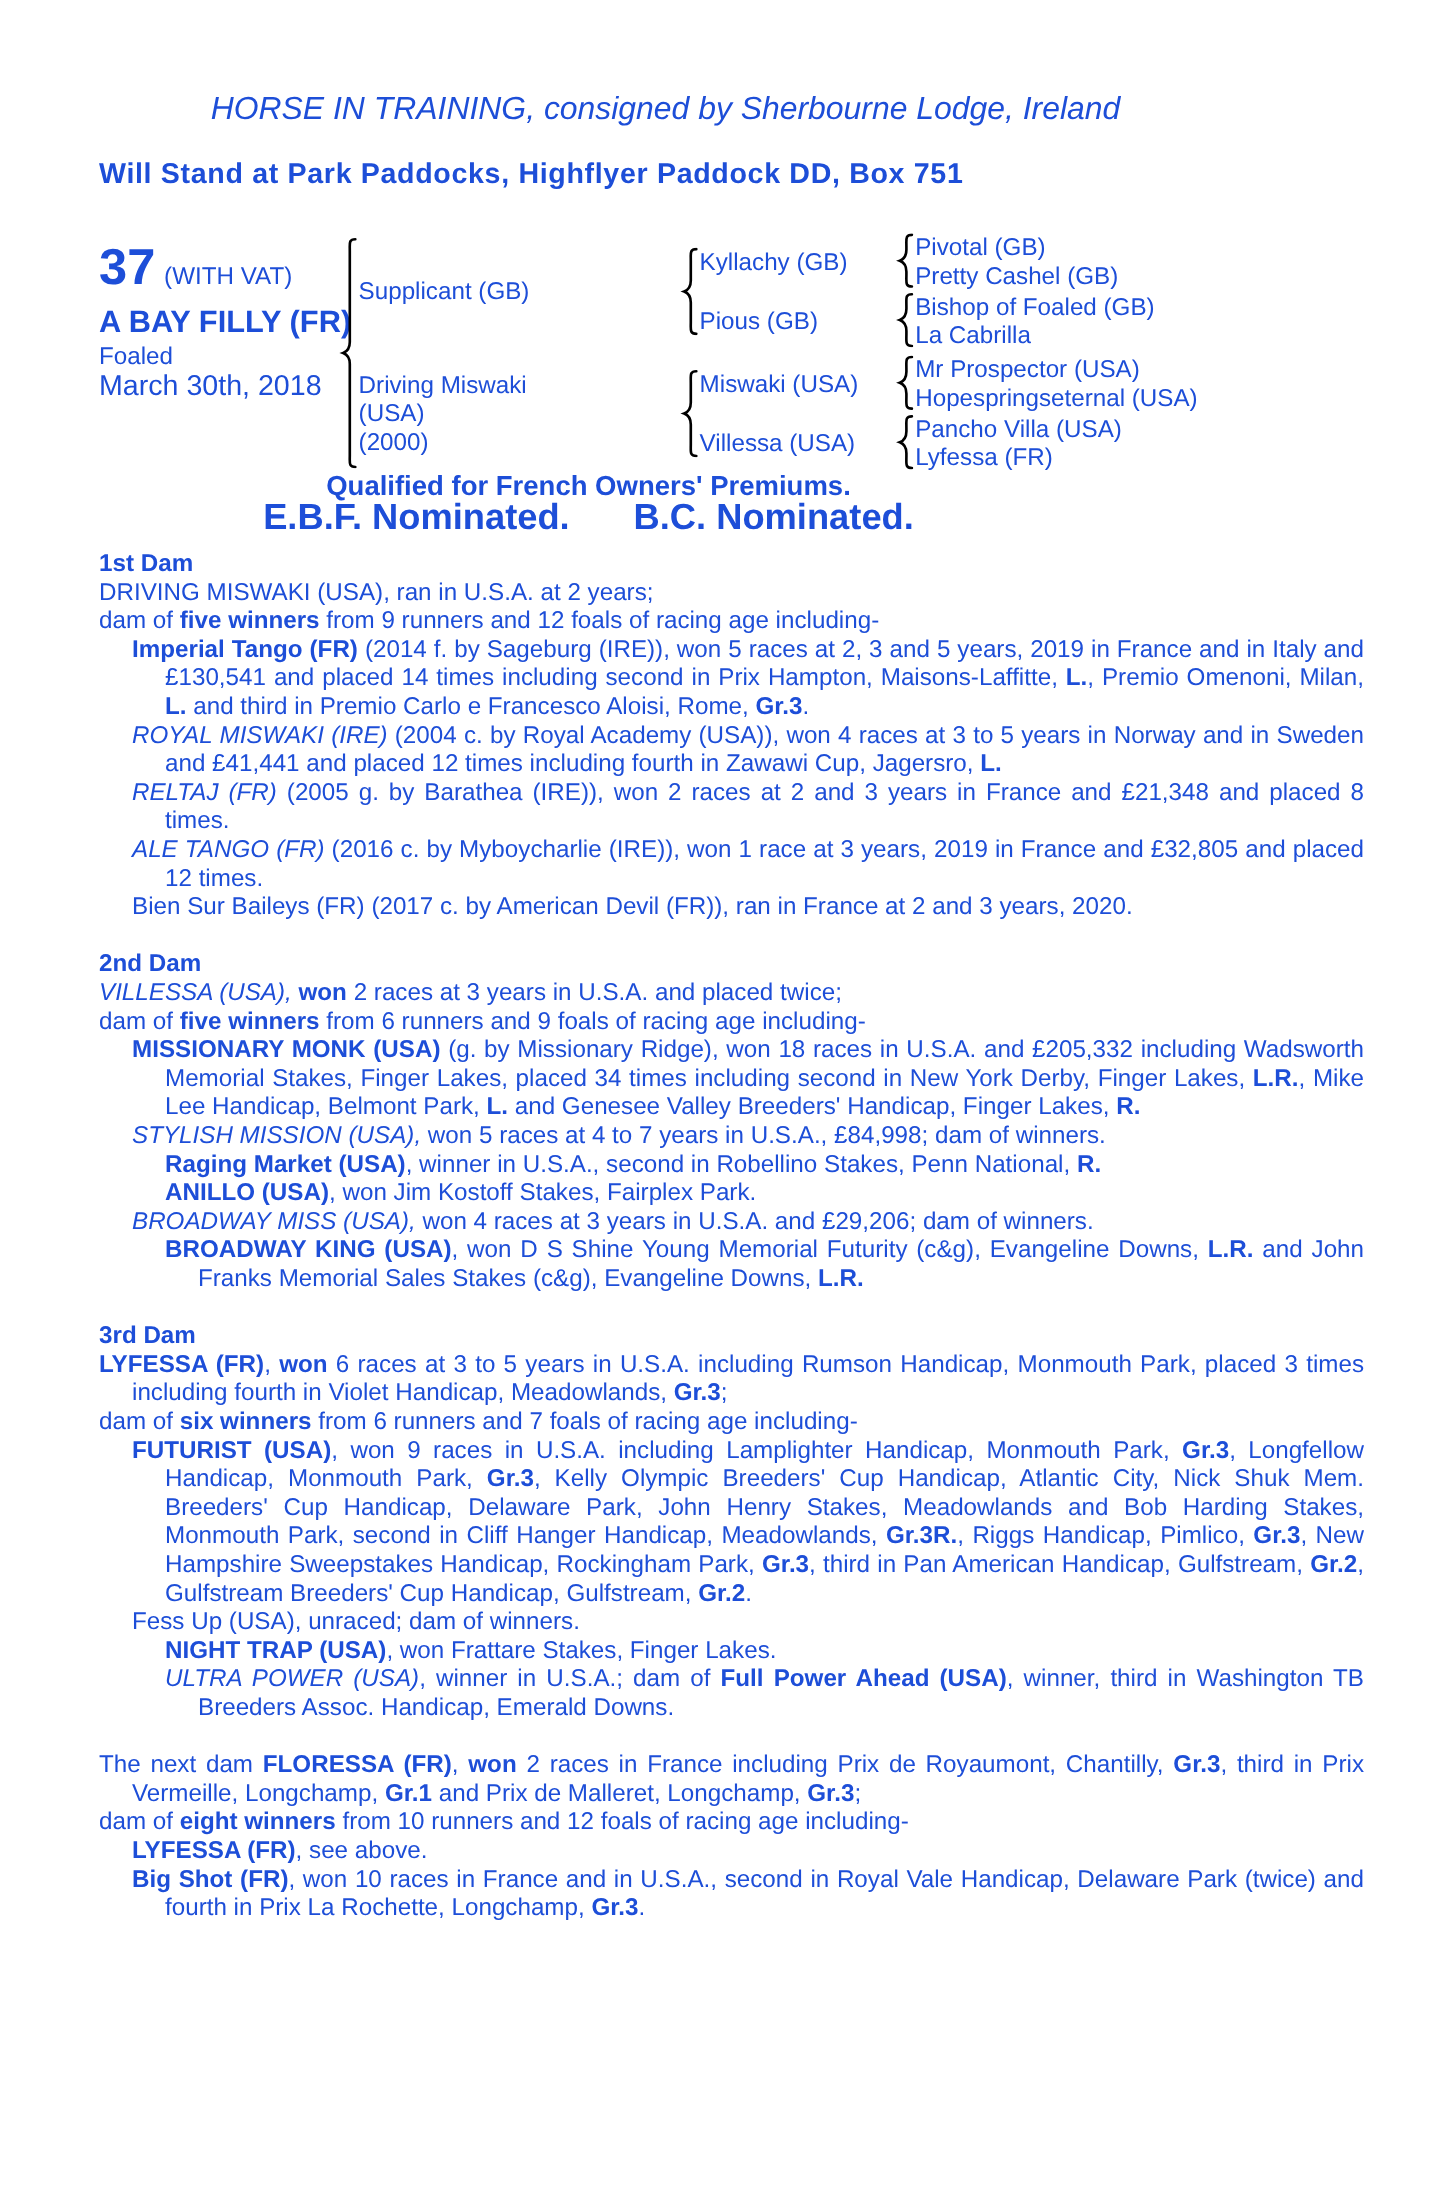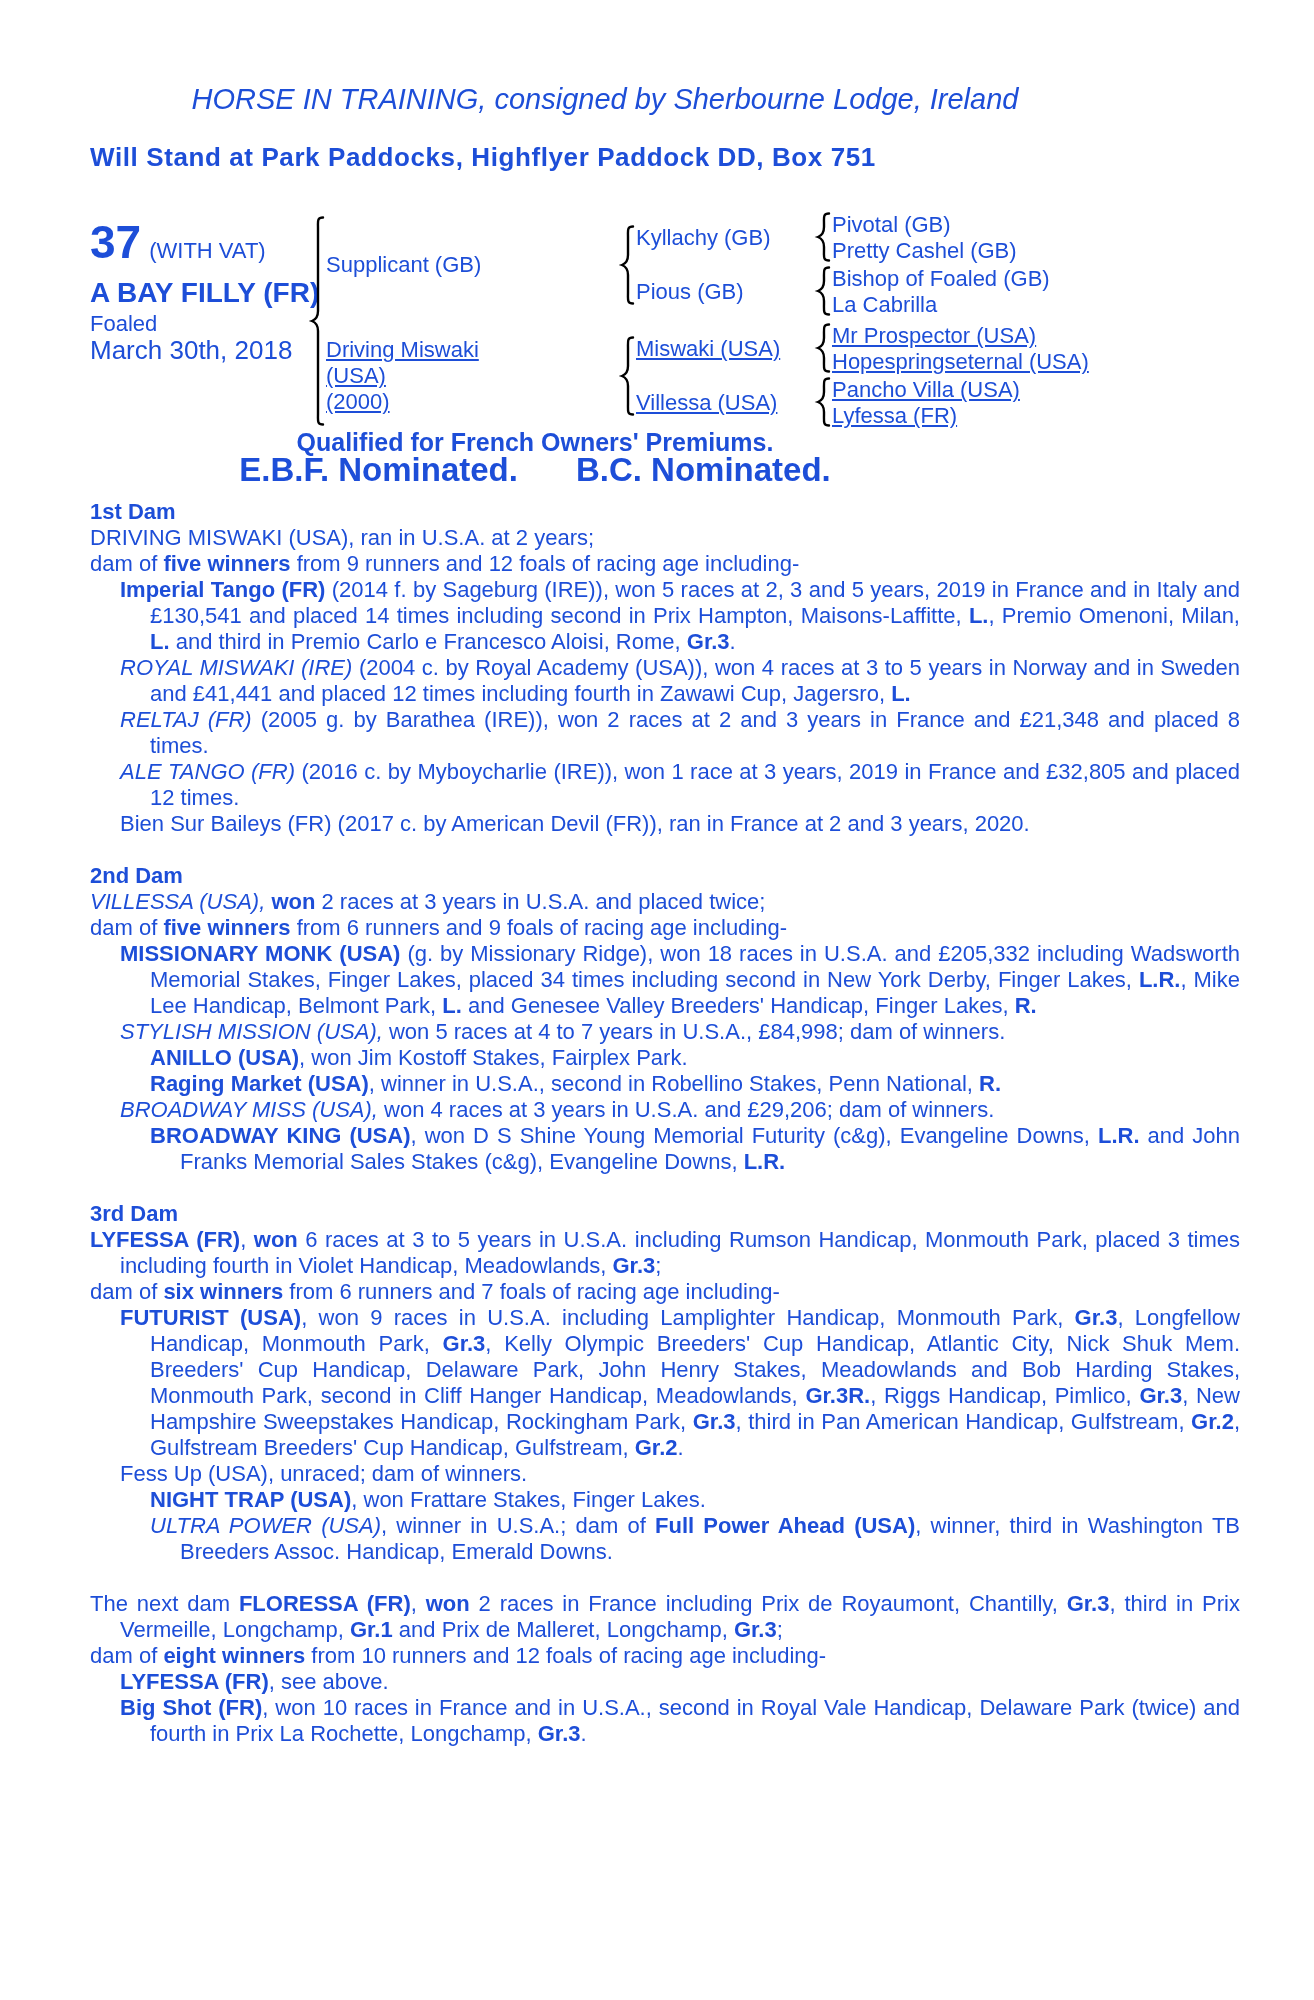--- a/index.html
+++ b/index.html
@@ -15,21 +15,21 @@
   .lot-line{height:48px;line-height:48px;white-space:nowrap;}
   .lot-num{font-size:46px;font-weight:bold;}
   .lot-vat{font-size:22px;margin-left:8px;}
   .horse-name{font-size:28px;font-weight:bold;margin-top:12px;line-height:30px;white-space:nowrap;}
   .foaled-label{font-size:22px;margin-top:2px;line-height:27px;}
   .foaled-date{font-size:26px;line-height:27px;white-space:nowrap;}
 
   .big-brace{align-self:center;}
   .tree{display:flex;flex-direction:column;font-size:22px;}
   .half{display:flex;}
-  .half + .half{margin-top:5px;text-decoration:underline;}
+  .half + .half{margin-top:5px;}
   .parent-cell{width:292px;display:flex;flex-direction:column;justify-content:center;line-height:26px;}
   .half-brace{align-self:center;}
   .gp-col{display:flex;flex-direction:column;gap:2px;}
   .gp-group{display:flex;height:52px;}
   .gp-cell{width:178px;display:flex;align-items:center;white-space:nowrap;}
   .ggp-col{display:flex;flex-direction:column;justify-content:center;}
   .ggp{height:26px;line-height:26px;white-space:nowrap;}
   .brace svg{display:block;}
 
   .notice-qualified{width:890px;text-align:center;font-weight:bold;font-size:25px;line-height:27px;margin-top:0;}
@@ -168,22 +168,22 @@
           <div class="para p1"><span class="r-i">RELTAJ (FR)</span><span class="r-n"> (2005 g. by Barathea (IRE)), won 2 races at 2 and 3 years in France and £21,348 and placed 8 times.</span></div>
           <div class="para p1"><span class="r-i">ALE TANGO (FR)</span><span class="r-n"> (2016 c. by Myboycharlie (IRE)), won 1 race at 3 years, 2019 in France and £32,805 and placed 12 times.</span></div>
           <div class="para p1"><span class="r-n">Bien Sur Baileys (FR) (2017 c. by American Devil (FR)), ran in France at 2 and 3 years, 2020.</span></div>
         </div>
         <div class="section">
           <div class="sec-heading">2nd Dam</div>
           <div class="para p0"><span class="r-i">VILLESSA (USA),</span><span class="r-n"> </span><span class="r-b">won</span><span class="r-n"> 2 races at 3 years in U.S.A. and placed twice;</span></div>
           <div class="para p0"><span class="r-n">dam of </span><span class="r-b">five winners</span><span class="r-n"> from 6 runners and 9 foals of racing age including-</span></div>
           <div class="para p1"><span class="r-b">MISSIONARY MONK (USA)</span><span class="r-n"> (g. by Missionary Ridge), won 18 races in U.S.A. and £205,332 including Wadsworth Memorial Stakes, Finger Lakes, placed 34 times including second in New York Derby, Finger Lakes, </span><span class="r-b">L.R.</span><span class="r-n">, Mike Lee Handicap, Belmont Park, </span><span class="r-b">L.</span><span class="r-n"> and Genesee Valley Breeders' Handicap, Finger Lakes, </span><span class="r-b">R.</span></div>
           <div class="para p1"><span class="r-i">STYLISH MISSION (USA),</span><span class="r-n"> won 5 races at 4 to 7 years in U.S.A., £84,998; dam of winners.</span></div>
+          <div class="para p2"><span class="r-b">Raging Market (USA)</span><span class="r-n">, winner in U.S.A., second in Robellino Stakes, Penn National, </span><span class="r-b">R.</span></div>
           <div class="para p2"><span class="r-b">ANILLO (USA)</span><span class="r-n">, won Jim Kostoff Stakes, Fairplex Park.</span></div>
-          <div class="para p2"><span class="r-b">Raging Market (USA)</span><span class="r-n">, winner in U.S.A., second in Robellino Stakes, Penn National, </span><span class="r-b">R.</span></div>
           <div class="para p1"><span class="r-i">BROADWAY MISS (USA),</span><span class="r-n"> won 4 races at 3 years in U.S.A. and £29,206; dam of winners.</span></div>
           <div class="para p2"><span class="r-b">BROADWAY KING (USA)</span><span class="r-n">, won D S Shine Young Memorial Futurity (c&amp;g), Evangeline Downs, </span><span class="r-b">L.R.</span><span class="r-n"> and John Franks Memorial Sales Stakes (c&amp;g), Evangeline Downs, </span><span class="r-b">L.R.</span></div>
         </div>
         <div class="section">
           <div class="sec-heading">3rd Dam</div>
           <div class="para hang"><span class="r-b">LYFESSA (FR)</span><span class="r-n">, </span><span class="r-b">won</span><span class="r-n"> 6 races at 3 to 5 years in U.S.A. including Rumson Handicap, Monmouth Park, placed 3 times including fourth in Violet Handicap, Meadowlands, </span><span class="r-b">Gr.3</span><span class="r-n">;</span></div>
           <div class="para p0"><span class="r-n">dam of </span><span class="r-b">six winners</span><span class="r-n"> from 6 runners and 7 foals of racing age including-</span></div>
           <div class="para p1"><span class="r-b">FUTURIST (USA)</span><span class="r-n">, won 9 races in U.S.A. including Lamplighter Handicap, Monmouth Park, </span><span class="r-b">Gr.3</span><span class="r-n">, Longfellow Handicap, Monmouth Park, </span><span class="r-b">Gr.3</span><span class="r-n">, Kelly Olympic Breeders' Cup Handicap, Atlantic City, Nick Shuk Mem. Breeders' Cup Handicap, Delaware Park, John Henry Stakes, Meadowlands and Bob Harding Stakes, Monmouth Park, second in Cliff Hanger Handicap, Meadowlands, </span><span class="r-b">Gr.3R.</span><span class="r-n">, Riggs Handicap, Pimlico, </span><span class="r-b">Gr.3</span><span class="r-n">, New Hampshire Sweepstakes Handicap, Rockingham Park, </span><span class="r-b">Gr.3</span><span class="r-n">, third in Pan American Handicap, Gulfstream, </span><span class="r-b">Gr.2</span><span class="r-n">, Gulfstream Breeders' Cup Handicap, Gulfstream, </span><span class="r-b">Gr.2</span><span class="r-n">.</span></div>
           <div class="para p1"><span class="r-n">Fess Up (USA), unraced; dam of winners.</span></div>
           <div class="para p2"><span class="r-b">NIGHT TRAP (USA)</span><span class="r-n">, won Frattare Stakes, Finger Lakes.</span></div>

